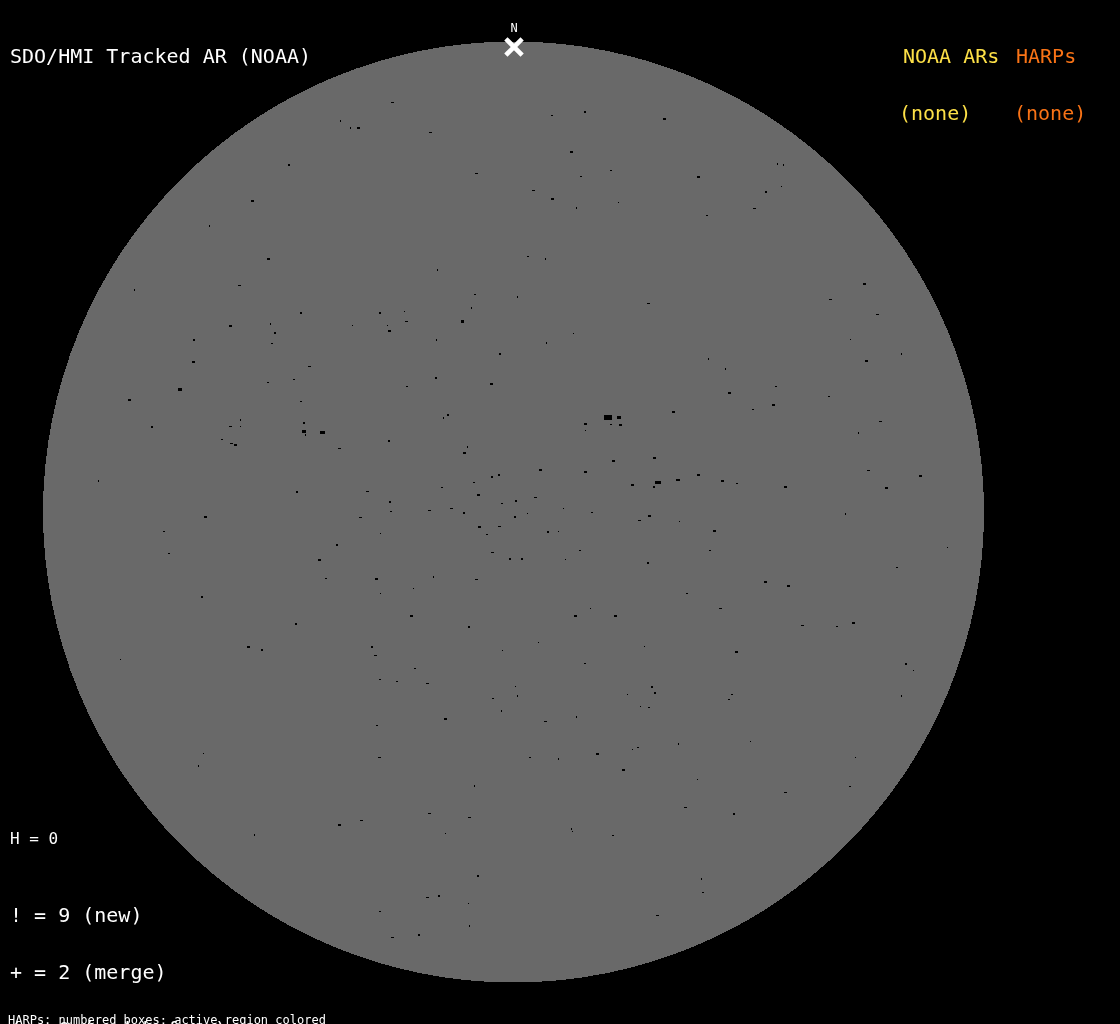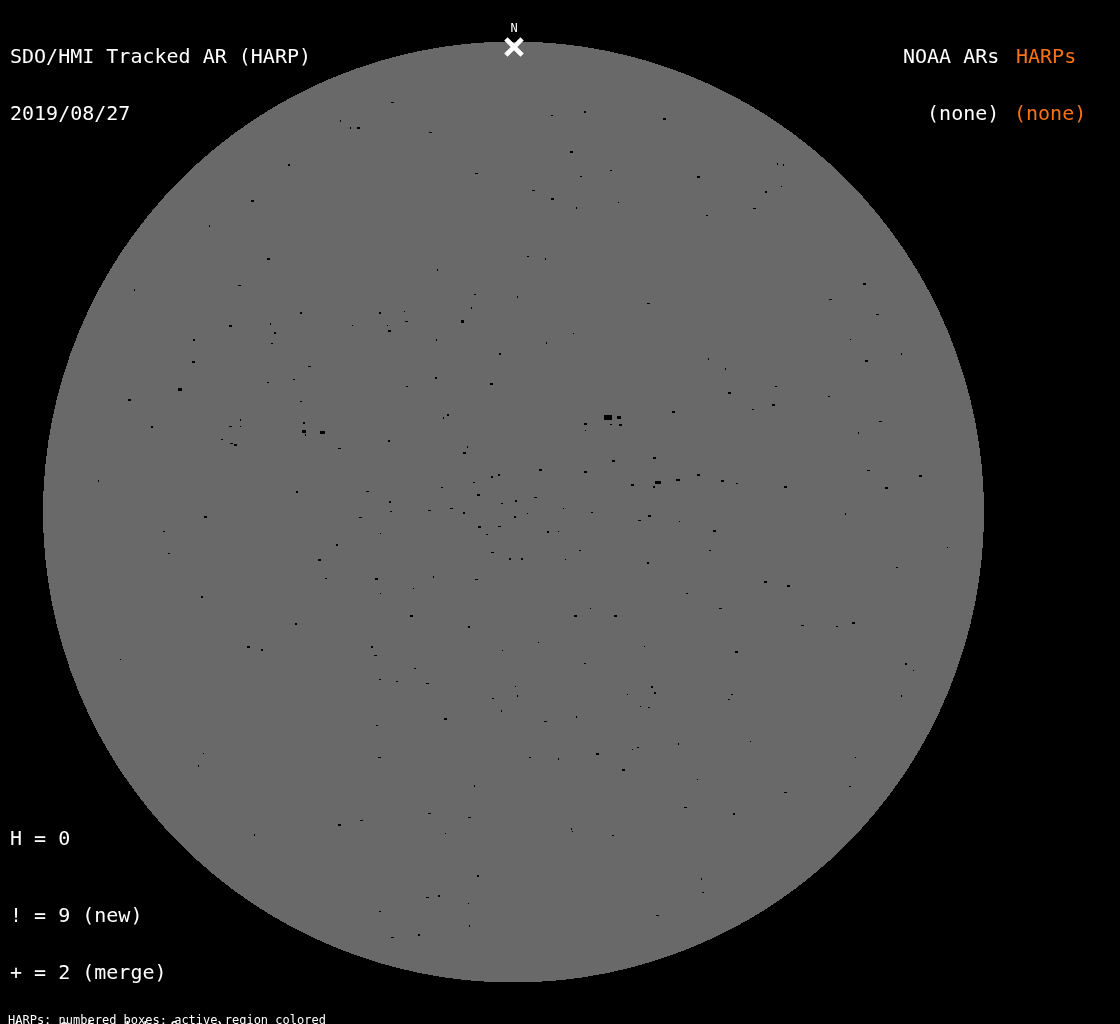--- a/index.html
+++ b/index.html
@@ -50,21 +50,21 @@
   #north-label {
     top: 22px;
     font-size: 12px;
     line-height: 12px;
     color: #ffffff;
     transform: translateX(-50%);
   }
   #legend-h {
     left: 10px;
     top: 829px;
-    font-size: 20px;
+    font-size: 16px;
     line-height: 19px;
   }
   #legend-lines {
     left: 10px;
     top: 868px;
     font-size: 20px;
     line-height: 19px;
   }
   #footnotes {
     left: 8px;
@@ -338,25 +338,24 @@
         <rect x="320" y="431" width="5" height="3" fill="#000000"></rect>
         <rect x="178" y="388" width="4" height="3" fill="#000000"></rect>
       </g>
     <g id="north-cross">
       <line id="nx1" stroke-linecap="square" stroke="#ffffff" stroke-width="4.6" x1="507.5" y1="40.5" x2="520.5" y2="53.5"></line>
       <line id="nx2" stroke-linecap="square" stroke="#ffffff" stroke-width="4.6" x1="507.5" y1="53.5" x2="520.5" y2="40.5"></line>
     </g>
   </svg>
 
   <div id="header-info" class="overlay">
-    <div>SDO/HMI Tracked AR (HARP)</div>
-    <div>2019/08/27</div>
-  </div>
-
-  <div id="noaa-panel" class="overlay" style="color: #ffffff; text-align: right;">
+    <div>SDO/HMI Tracked AR (NOAA)</div>
+  </div>
+
+  <div id="noaa-panel" class="overlay" style="color: #fde047;">
     <div class="lbl">NOAA ARs</div>
     <div>(none)</div>
   </div>
 
   <div id="harps-panel" class="overlay" style="color: #f97316;">
     <div class="lbl">HARPs</div>
     <div>(none)</div>
   </div>
 
   <div id="north-label" class="overlay" style="left: 514px;">N</div>

